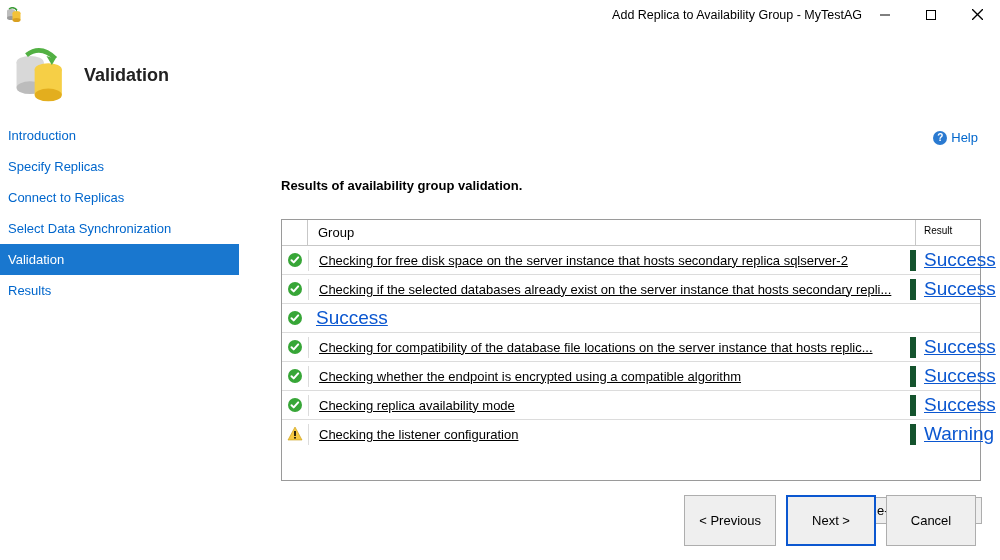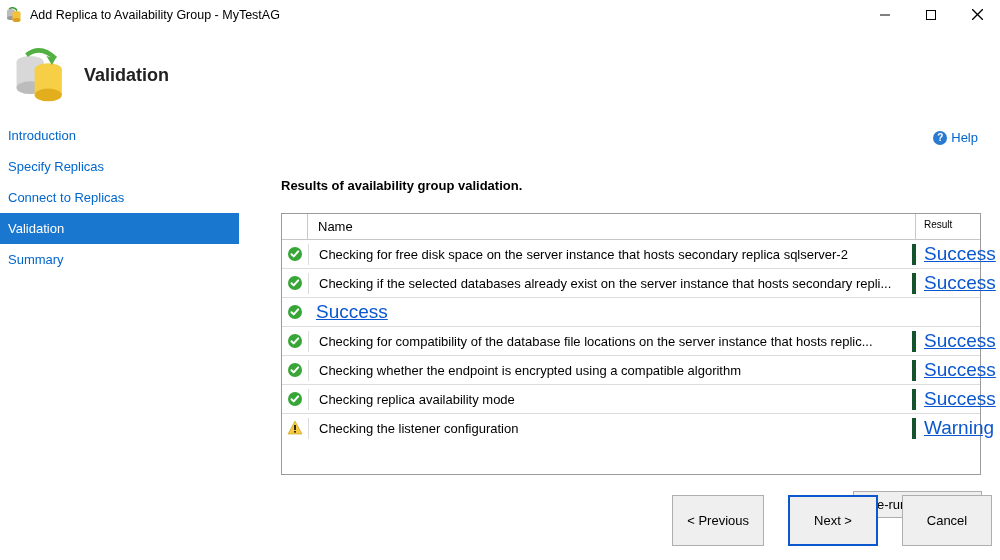--- a/index.html
+++ b/index.html
@@ -18,21 +18,21 @@
     display: flex;
     align-items: center;
     padding: 0 0 0 6px;
     background: #fff;
     border-bottom: 1px solid #fff;
   }
   .titlebar .app-icon {
     width: 16px; height: 16px; margin-right: 8px;
     position: relative;
   }
-  .titlebar .title { flex: 1; font-size: 12.5px; color: #000; }
+  .titlebar .title { flex: 1; font-size: 12.5px; color: #000; text-align: right; }
   .win-btns { display: flex; }
   .win-btn {
     width: 46px; height: 30px; display: flex; align-items: center; justify-content: center;
     font-size: 14px; cursor: default;
   }
   .header {
     height: 90px;
     display: flex;
     align-items: center;
     padding-left: 12px;
@@ -73,48 +73,48 @@
     display: flex;
     align-items: center;
     gap: 4px;
   }
   .help-icon {
     width: 14px; height: 14px; border-radius: 50%;
     background: #2a7ad1; color: #fff; font-size: 10px; font-weight: bold;
     display: inline-flex; align-items: center; justify-content: center;
   }
   .results-heading {
-    font-size: 13px; font-weight: 700; margin-top: 48px; margin-bottom: 20px;
+    font-size: 13px; font-weight: 700; margin-top: 48px; margin-bottom: 26px;
   }
   .grid {
     border: 1px solid #9a9a9a;
     width: 700px;
   }
   .grid-header { display: flex; background: #fff; border-bottom: 1px solid #c7c7c7; }
   .gh-icon { width: 26px; border-right: 1px solid #c7c7c7; padding: 5px 0; }
   .gh-name { flex: 1; border-right: 1px solid #c7c7c7; padding: 5px 10px; font-size: 13px; }
   .gh-res  { width: 64px; padding: 5px 8px; font-size: 10px; }
   .grow { display: flex; border-bottom: 1px solid #dcdcdc; align-items: center; }
   .grow:last-child { border-bottom: none; align-items: center; }
   .gc-icon { width: 26px; display:flex; justify-content:center; padding: 3px 0; }
-  .gc-name { flex: 1; padding: 3px 10px; font-size: 13px; white-space: nowrap; overflow: hidden; text-overflow: ellipsis; border-left: 1px solid #dcdcdc; border-right: 4px solid #14532d; }
+  .gc-name { flex: 1; padding: 3px 10px; font-size: 13px; white-space: nowrap; overflow: hidden; text-overflow: ellipsis; border-left: 1px solid #dcdcdc; border-right: 6px solid #14532d; text-decoration: underline; }
   .gc-res  { width: 64px; padding: 3px 8px; font-size: 19px; }
   .gc-res a { color: #0b57d0; text-decoration: underline; cursor: pointer; }
   .grid-pad { height: 32px; }
   .rerun-row { text-align: right; margin-top: 16px; width: 701px; }
   .btn {
     font: inherit; font-size: 13px;
     padding: 5px 14px;
     background: #efefef; border: 1px solid #aeaeae; cursor: pointer;
     min-width: 90px;
   }
   .footer {
     position: absolute;
-    right: 8px; bottom: 14px;
-    display: flex; gap: 24px;
+    right: 24px; bottom: 14px;
+    display: flex; gap: 10px;
   }
   .btn.primary { border: 2px solid #0b57d0; padding: 16px 13px; }
   .btn:disabled { color: #999; }
 </style>
 </head>
 <body>
 
 <div class="titlebar">
   <span class="app-icon">
     <svg viewBox="0 0 16 16" width="16" height="16">
@@ -163,33 +163,34 @@
     </svg>
   </span>
   <div class="header-title">Validation</div>
 </div>
 
 <div class="body">
   <div class="sidebar" id="sidebar">
       <div class="side-item">Introduction</div>
       <div class="side-item">Specify Replicas</div>
       <div class="side-item">Connect to Replicas</div>
+      <div class="side-item">Select Data Synchronization</div>
       <div class="side-item current">Validation</div>
-      <div class="side-item">Summary</div>
+      <div class="side-item">Results</div>
     </div>
   <div class="main">
     <div class="help-link">
       <span class="help-icon">?</span>
       <span>Help</span>
     </div>
     <div class="results-heading">Results of availability group validation.</div>
     <div class="grid">
       <div class="grid-header">
         <div class="gh-icon"></div>
-        <div class="gh-name">Name</div>
+        <div class="gh-name">Group</div>
         <div class="gh-res">Result</div>
       </div>
       <div id="grid-body">
           <div class="grow">
             <div class="gc-icon">
               <svg width="16" height="16" viewBox="0 0 16 16">
                 <circle cx="8" cy="8" r="7" fill="#37a637"></circle>
                 <path d="M4.5 8.2 l2.2 2.2 l4.5 -5" stroke="#fff" stroke-width="2" fill="none" stroke-linecap="round" stroke-linejoin="round"></path>
               </svg>
             </div>

